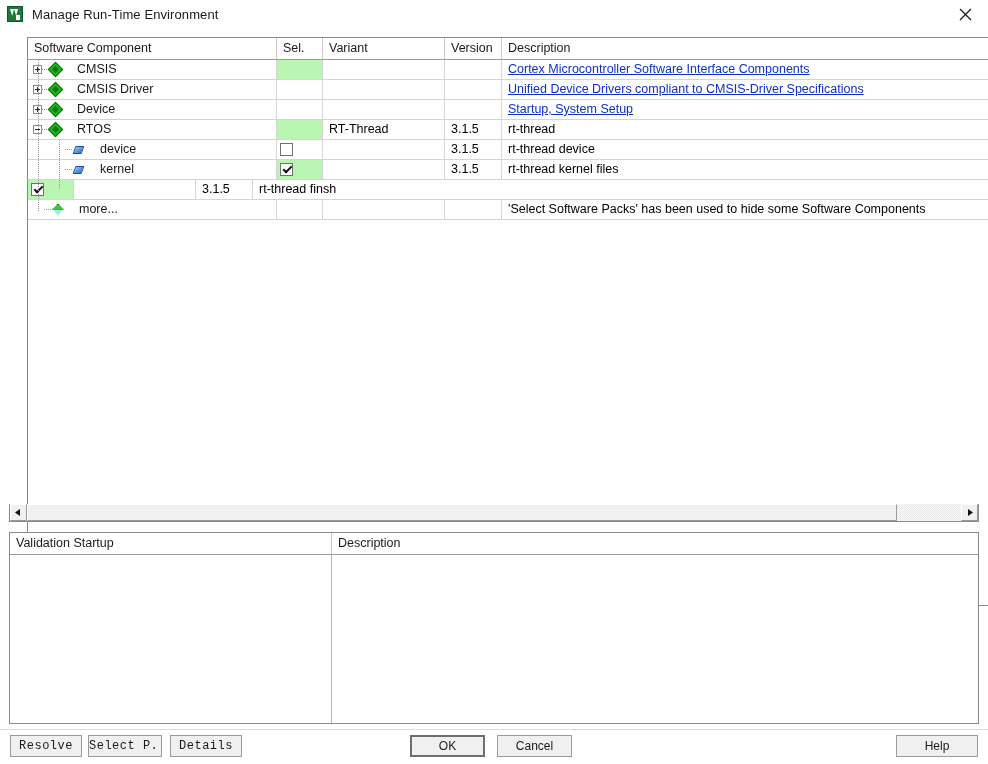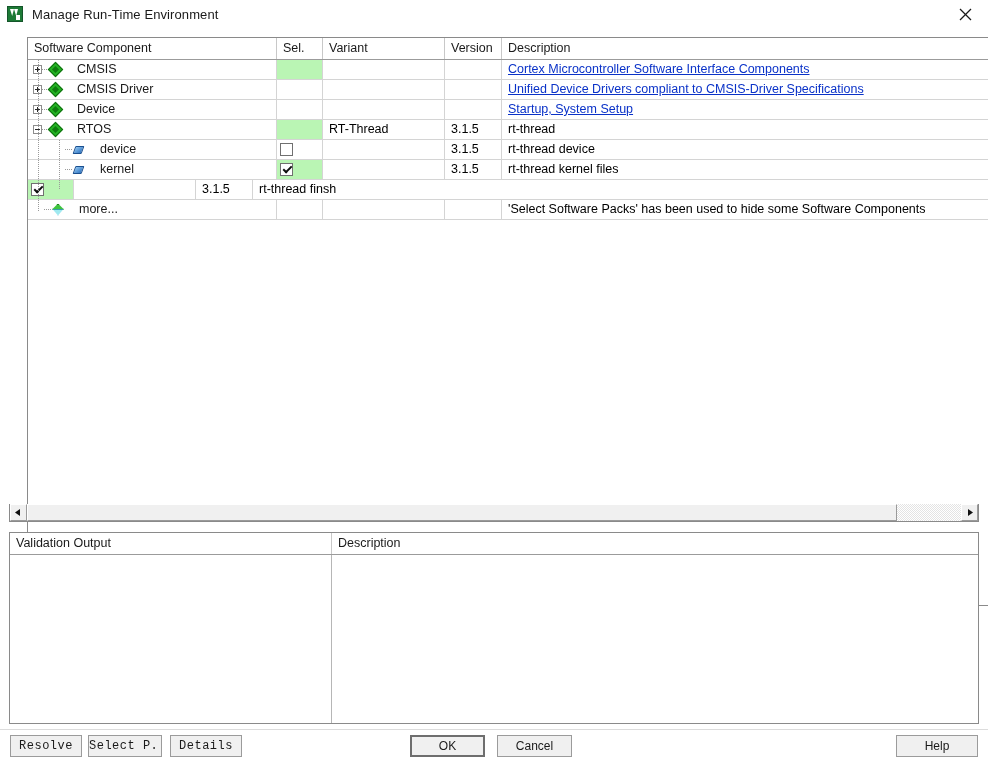--- a/index.html
+++ b/index.html
@@ -525,21 +525,21 @@
   </div>
   <div class="sb-arrow">
     <svg width="7" height="7" viewBox="0 0 7 7" aria-hidden="true">
       <polygon points="2,0 2,7 7,3.5" fill="#101010"></polygon>
     </svg>
   </div>
 </div>
 
 <div id="validation-panel">
   <div class="hdr-row">
-    <div class="hdr-cell v-col1">Validation Output</div>
+    <div class="hdr-cell v-col1">Validation Startup</div>
     <div class="hdr-cell v-col2">Description</div>
   </div>
   <div id="validation-body">
     <div class="v-body-col1"></div>
     <div class="v-body-col2"></div>
   </div>
 </div>
 
 <div id="buttonbar">
   <div class="btn mono" id="btn-resolve">Resolve</div>

